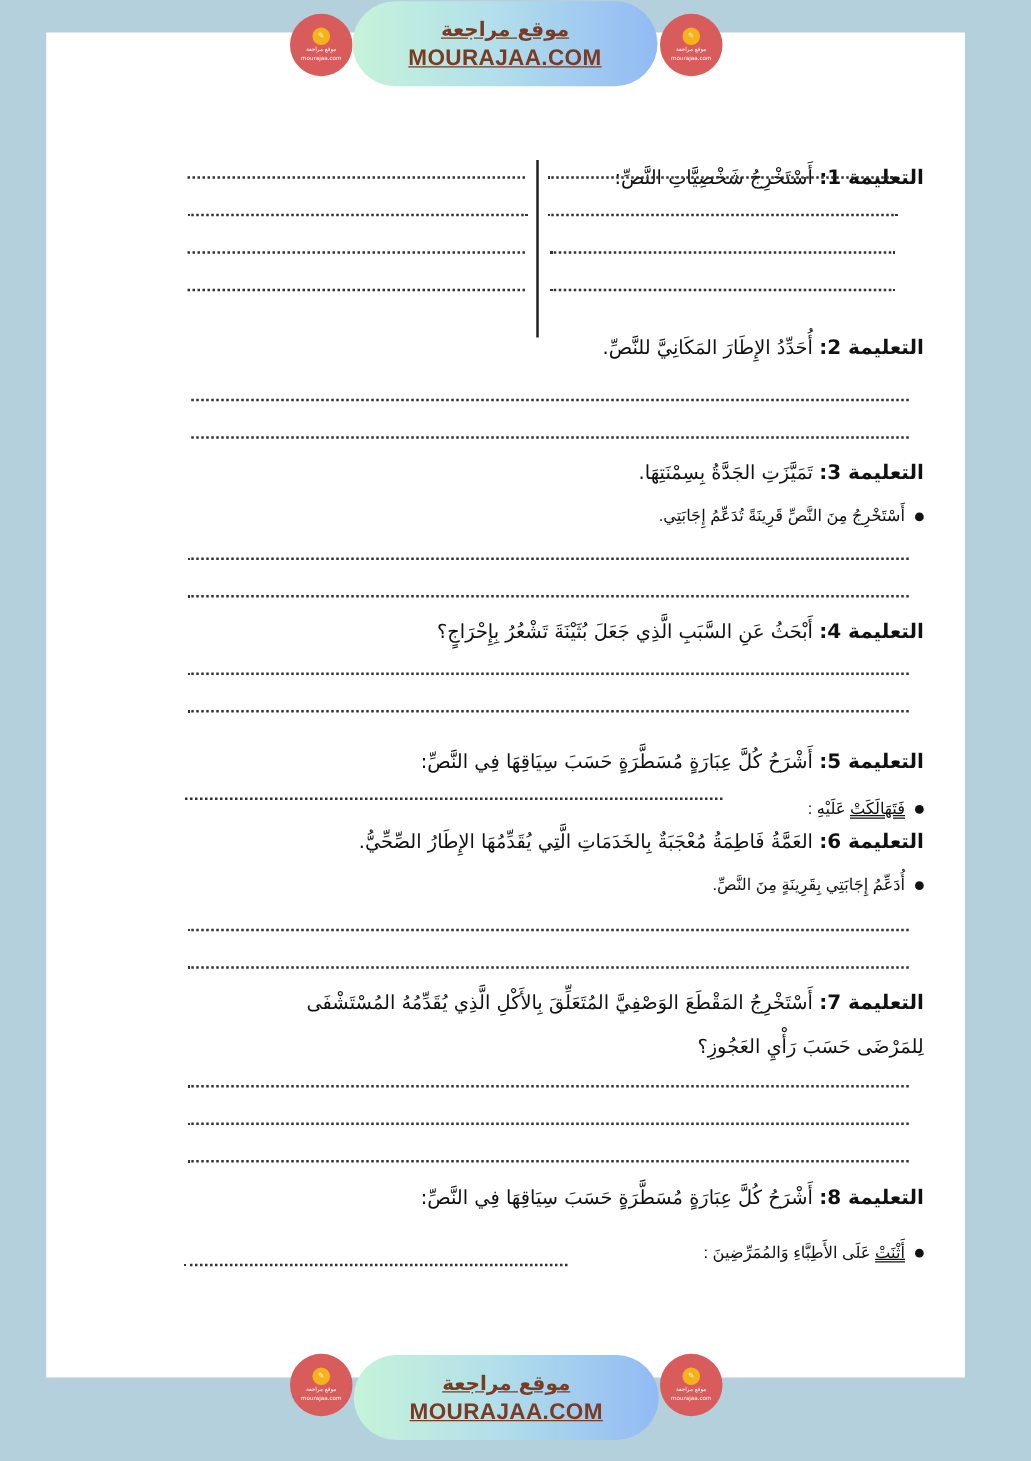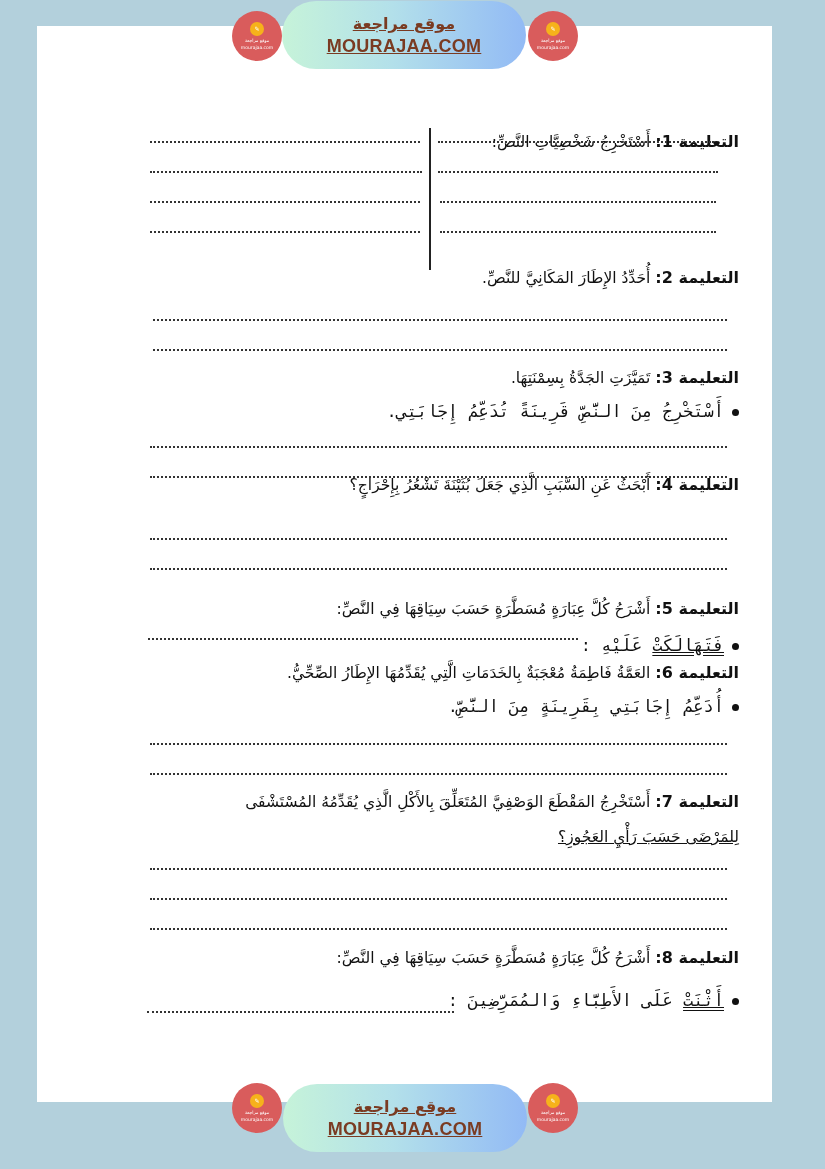--- a/index.html
+++ b/index.html
@@ -39,21 +39,21 @@
       font-family: "DejaVu Sans", sans-serif; font-size: 4.5px; color: #fff; line-height: 5px; margin-top: 2px;
       text-align: center;
     }
     .text {
       position: absolute; right: 86px; direction: rtl; text-align: right;
       font-family: "DejaVu Sans", sans-serif; color: #111; font-size: 15.5px;
       white-space: nowrap; line-height: 22px;
     }
     .text .lbl { font-weight: bold; font-size: 16px; }
     .bullet { position: absolute; right: 86px; direction: rtl; text-align: right;
-      font-family: Liberation Mono, monospace; color: #111; font-size: 17px; white-space: nowrap; line-height: 22px; }
+      font-family: Liberation Sans, sans-serif; color: #111; font-size: 13px; white-space: nowrap; line-height: 22px; }
     .bullet .dotb { display: inline-block; width: 7px; height: 7px; border-radius: 50%; background: #111; margin-left: 8px; vertical-align: middle; }
     .u2 { text-decoration: underline; text-decoration-style: double; }
     .line {
       position: absolute; height: 0; border-top: 2px dotted #333;
     }
     .vline {
       position: absolute; width: 1.5px; background: #222;
     }
   </style>
 </head>
@@ -100,21 +100,21 @@
 <div class="text" style="top:367px;">
   <span class="lbl">التعليمة 3:</span>
   <span>تَمَيَّزَتِ الجَدَّةُ بِسِمْنَتِهَا.</span>
 </div>
 <div class="bullet" style="top:402px;">
   <span class="dotb"></span><span>أَسْتَخْرِجُ مِنَ النَّصِّ قَرِينَةً تُدَعِّمُ إِجَابَتِي.</span>
 </div>
 <div class="line" style="left:150px; width:577px; top:446px;"></div>
 <div class="line" style="left:150px; width:577px; top:476px;"></div>
 
-<div class="text" style="top:474px;text-align:center;">
+<div class="text" style="top:494px;text-align:center;">
   <span class="lbl">التعليمة 4:</span>
   <span>أَبْحَثُ عَنِ السَّبَبِ الَّذِي جَعَلَ بُثَيْنَةَ تَشْعُرُ بِإِحْرَاجٍ؟</span>
 </div>
 <div class="line" style="left:150px; width:577px; top:538px;"></div>
 <div class="line" style="left:150px; width:577px; top:568px;"></div>
 
 <div class="text" style="top:586px;margin-top:12px;">
   <span class="lbl">التعليمة 5:</span>
   <span>أَشْرَحُ كُلَّ عِبَارَةٍ مُسَطَّرَةٍ حَسَبَ سِيَاقِهَا فِي النَّصِّ:</span>
 </div>
@@ -130,21 +130,21 @@
 <div class="bullet" style="top:697px;">
   <span class="dotb"></span><span>أُدَعِّمُ إِجَابَتِي بِقَرِينَةٍ مِنَ النَّصِّ.</span>
 </div>
 <div class="line" style="left:150px; width:577px; top:743px;"></div>
 <div class="line" style="left:150px; width:577px; top:773px;"></div>
 
 <div class="text" style="top:791px;">
   <span class="lbl">التعليمة 7:</span>
   <span>أَسْتَخْرِجُ المَقْطَعَ الوَصْفِيَّ المُتَعَلِّقَ بِالأَكْلِ الَّذِي يُقَدِّمُهُ المُسْتَشْفَى</span>
 </div>
-<div class="text" style="top:826px;text-decoration:underline;">
+<div class="text" style="top:826px;">
   <span>لِلمَرْضَى حَسَبَ رَأْيِ العَجُوزِ؟</span>
 </div>
 <div class="line" style="left:150px; width:577px; top:868px;"></div>
 <div class="line" style="left:150px; width:577px; top:898px;"></div>
 <div class="line" style="left:150px; width:577px; top:928px;"></div>
 
 <div class="text" style="top:947px;">
   <span class="lbl">التعليمة 8:</span>
   <span>أَشْرَحُ كُلَّ عِبَارَةٍ مُسَطَّرَةٍ حَسَبَ سِيَاقِهَا فِي النَّصِّ:</span>
 </div>

